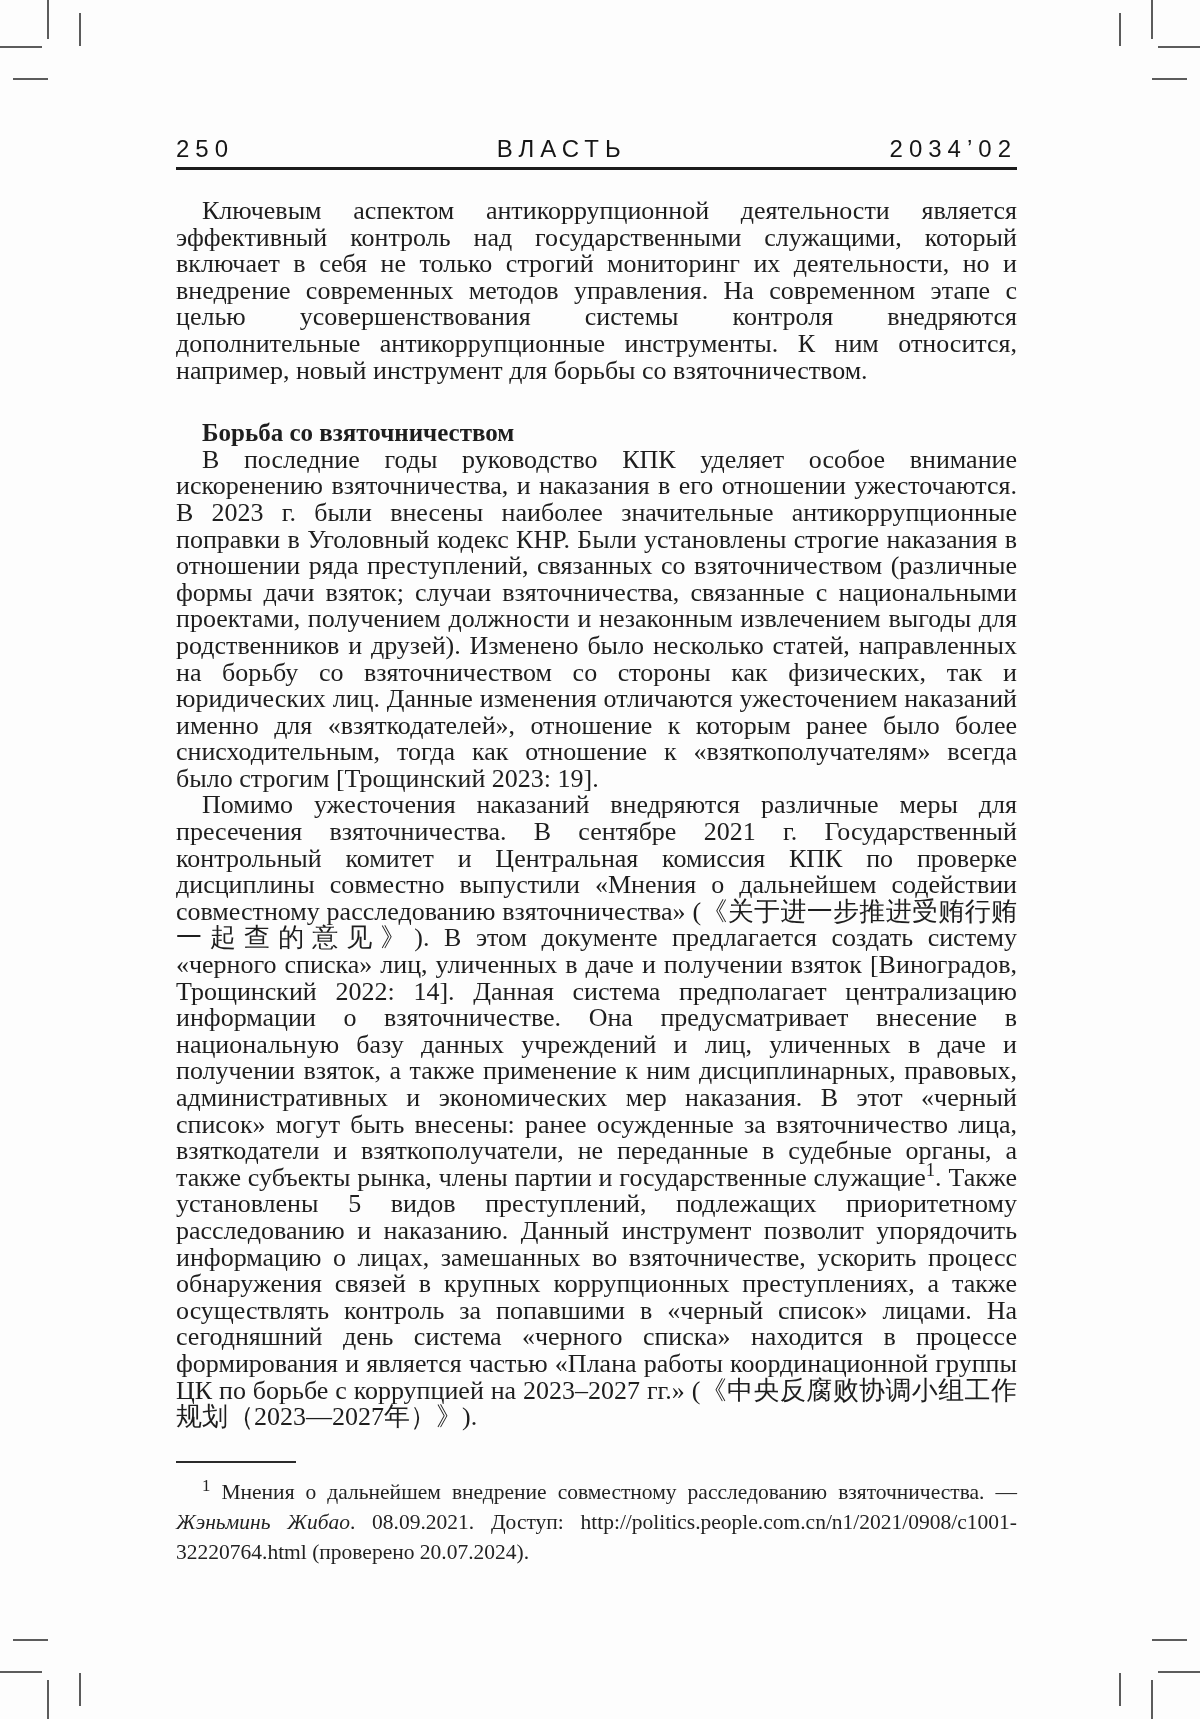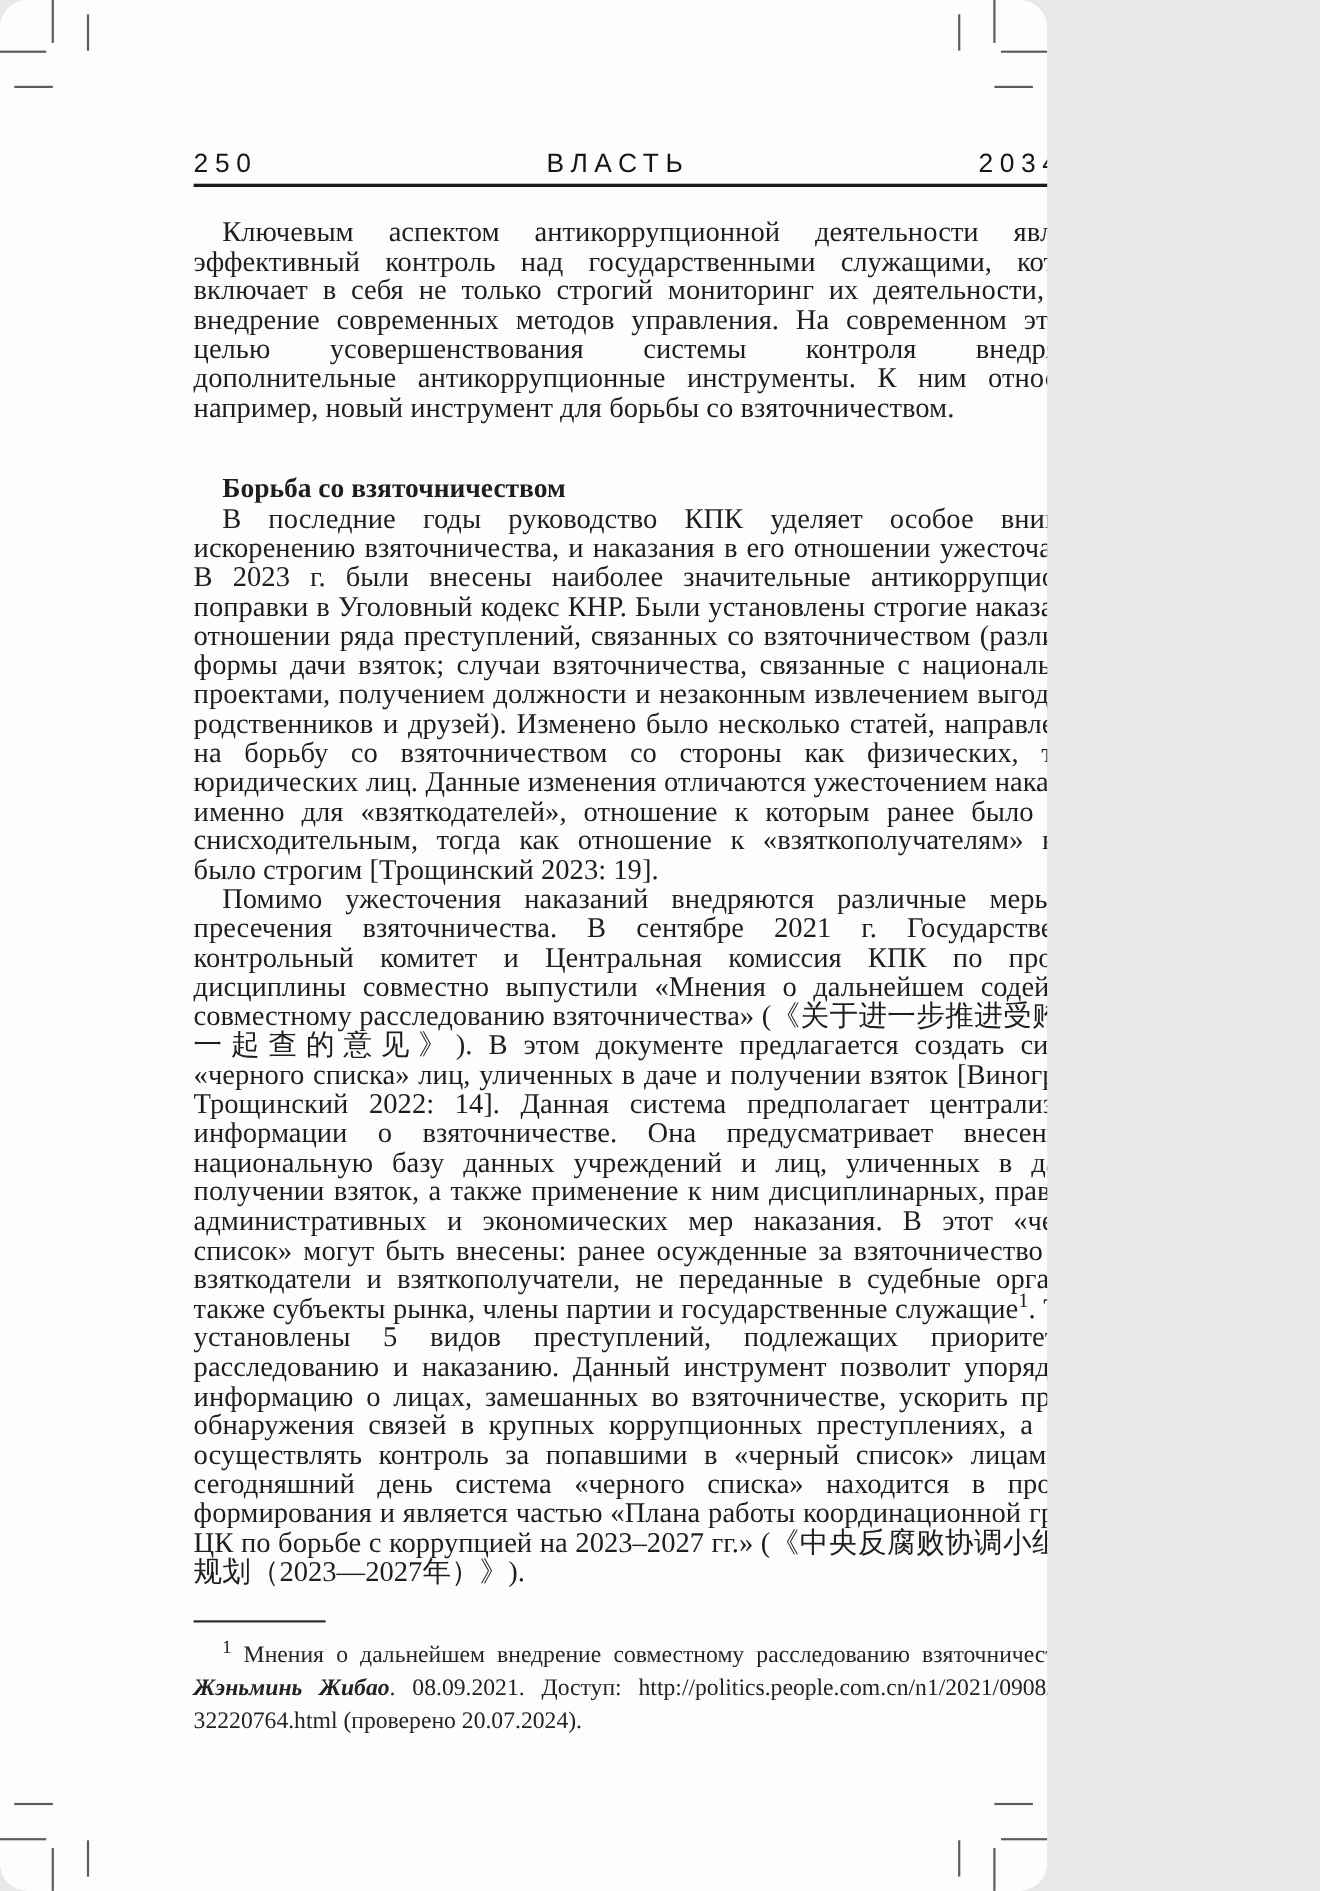--- a/index.html
+++ b/index.html
@@ -1,56 +1,55 @@
 <!DOCTYPE html>
 <html><head>
 <meta charset="utf-8">
 <style>
   html,body{margin:0;padding:0;background:#e8e8e8;}
   .page{
     position:relative;
-    width:952px;height:1719px;
+    width:1200px;height:1719px;
     background:#fdfdfd;
     overflow:hidden;
     font-family:"Liberation Serif","DejaVu Serif",serif;
     color:#1e1e1e;
-    border-radius:25px;
   }
   
   .cm{position:absolute;background:#5c5c5c;}
   
   .content{position:absolute;left:176px;top:136px;width:841px;}
   
   .running-header{
     display:flex;justify-content:space-between;align-items:flex-end;
     font-family:"Liberation Sans","DejaVu Sans",sans-serif;
     font-size:24px;line-height:26px;letter-spacing:6px;
     color:#161616;
     border-bottom:3px solid #1c1c1c;
     padding-bottom:5px;
   }
   .running-header .hdr{white-space:nowrap;}
   
   .article{margin-top:28px;font-size:26px;line-height:26.6px;text-align:justify;}
   .article p{margin:0;text-indent:26px;}
   .article p.noindent{text-indent:0;}
   .article h3{
-    margin:48px 0 0 0;
+    margin:36px 0 0 0;
     font-size:25px;line-height:26.6px;
     font-weight:bold;text-indent:26px;text-align:left;
   }
   sup.fnref{font-size:0.72em;line-height:0;vertical-align:super;}
   
   .footnote-area{margin-top:30px;}
   .fn-rule{width:120px;height:0;border-top:2.5px solid #2a2a2a;margin-bottom:14px;}
   .footnote{
     margin:0;font-size:21.5px;line-height:30px;
     text-align:justify;text-indent:26px;color:#222;
   }
-  .footnote i{font-style:italic;font-weight:bold;}
+  .footnote i{font-style:italic;}
   .footnote sup{font-size:0.78em;line-height:0;vertical-align:super;}
 </style>
 </head>
 <body>
 
 <div class="page">
 
   <div class="cm" style="left:47px;top:0;width:2px;height:39px;"></div>
   <div class="cm" style="left:79px;top:13px;width:2px;height:33px;"></div>
   <div class="cm" style="left:0;top:46px;width:42px;height:2px;"></div>

